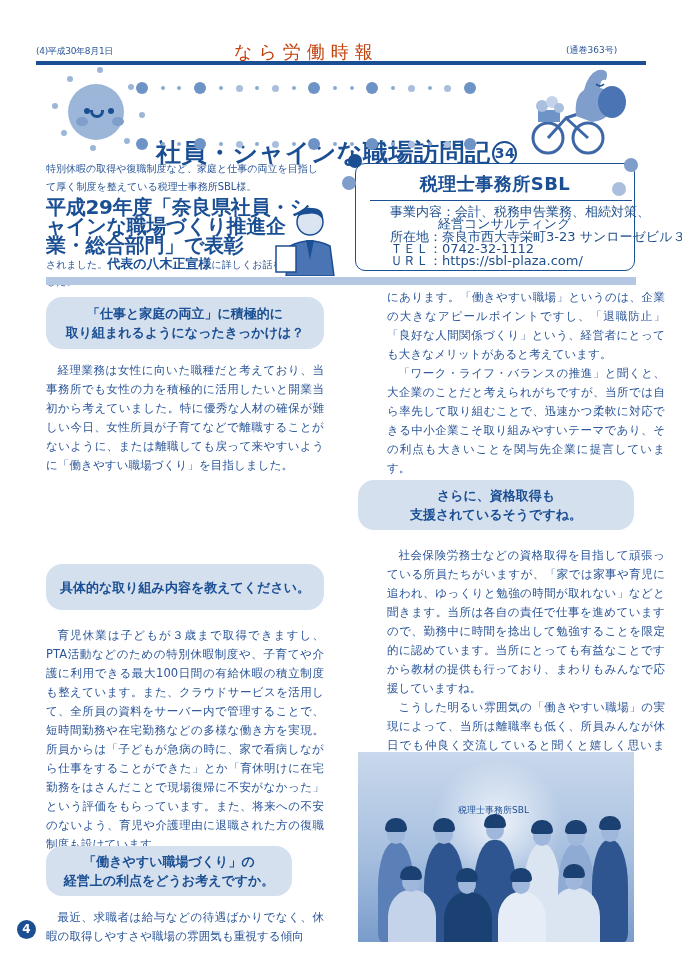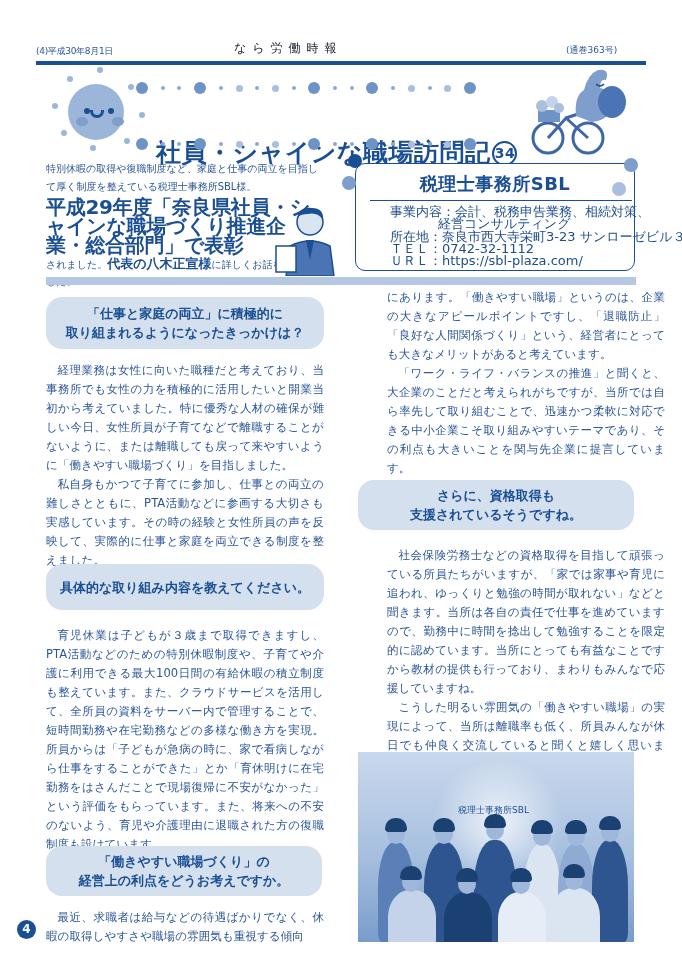--- a/index.html
+++ b/index.html
@@ -1,21 +1,21 @@
 <!DOCTYPE html>
 <html><head>
   <meta charset="utf-8">
   <style>
     * { box-sizing: border-box; margin: 0; padding: 0; }
     html, body { width: 682px; height: 962px; background: #ffffff; overflow: hidden; }
     body { position: relative; font-family: "DejaVu Sans", "Liberation Sans", sans-serif; color: #1f4e8c; }
 
     .masthead { position: absolute; left: 36px; top: 38px; width: 448px; height: 22px; }
     .mh-left { position: absolute; left: 0; top: 7px; font-size: 9px; color: #2a5598; letter-spacing: -0.3px; }
-    .mh-center { position: absolute; left: 198px; top: 2px; font-size: 12px; color: #0f172a; letter-spacing: 6px; width: 260px; }
+    .mh-center { position: absolute; left: 198px; top: 2px; font-size: 18px; color: #c2410c; letter-spacing: 6px; width: 260px; }
     .mh-right { position: absolute; left: 566px; top: 44px; font-size: 9px; color: #2a5598; }
     .mh-rule { position: absolute; left: 36px; top: 61px; width: 610px; height: 4px; background: #1b4f93; }
 
     .sun { position: absolute; left: 68px; top: 84px; width: 56px; height: 56px; border-radius: 50%; background: #9bb6d8; }
     .sun .eye { position: absolute; width: 6px; height: 6px; border-radius: 50%; background: #1b4f93; top: 24px; }
     .sun .eye.l { left: 16px; } .sun .eye.r { left: 40px; }
     .sun .cheek { position: absolute; width: 12px; height: 9px; border-radius: 50%; background: #7f9ecb; top: 33px; }
     .sun .cheek.l { left: 8px; } .sun .cheek.r { left: 44px; }
     .sun .mouth { position: absolute; left: 22px; top: 26px; width: 14px; height: 8px; border: 3px solid #1b4f93; border-top: none; border-radius: 0 0 10px 10px; }
     .sun-dot { position: absolute; width: 6px; height: 6px; border-radius: 50%; background: #9bb6d8; }
@@ -185,31 +185,30 @@
 </div>
 
 <div class="section-band"></div>
 
 <div class="qbox" style="left:46px;top:297px;width:278px;height:52px;">
   <span>「仕事と家庭の両立」に積極的に</span>
   <span>取り組まれるようになったきっかけは？</span>
 </div>
 <div class="col col-left" style="top:361px;">
   <p>経理業務は女性に向いた職種だと考えており、当事務所でも女性の力を積極的に活用したいと開業当初から考えていました。特に優秀な人材の確保が難しい今日、女性所員が子育てなどで離職することがないように、または離職しても戻って来やすいように「働きやすい職場づくり」を目指しました。</p>
-  <p>私自身もかつて子育てに参加し、仕事との両立の難しさとともに、PTA活動などに参画する大切さも実感しています。その時の経験と女性所員の声を反映して、実際的に仕事と家庭を両立できる制度を整えました。</p>
 </div>
 
 <div class="qbox" style="left:46px;top:564px;width:278px;height:46px;">
   <span>具体的な取り組み内容を教えてください。</span>
 </div>
 <div class="col col-left" style="top:626px;">
   <p>育児休業は子どもが３歳まで取得できますし、PTA活動などのための特別休暇制度や、子育てや介護に利用できる最大100日間の有給休暇の積立制度も整えています。また、クラウドサービスを活用して、全所員の資料をサーバー内で管理することで、短時間勤務や在宅勤務などの多様な働き方を実現。所員からは「子どもが急病の時に、家で看病しながら仕事をすることができた」とか「育休明けに在宅勤務をはさんだことで現場復帰に不安がなかった」という評価をもらっています。また、将来への不安のないよう、育児や介護理由に退職された方の復職制度も設けています。</p>
 </div>
 
-<div class="qbox" style="left:46px;top:846px;width:276px;height:50px;">
+<div class="qbox" style="left:46px;top:846px;width:246px;height:50px;">
   <span>「働きやすい職場づくり」の</span>
   <span>経営上の利点をどうお考えですか。</span>
 </div>
 <div class="col col-left" style="top:908px;">
   <p>最近、求職者は給与などの待遇ばかりでなく、休暇の取得しやすさや職場の雰囲気も重視する傾向</p>
 </div>
 
 <div class="page-num">4</div>
 
 <div class="col col-right" style="top:288px;">

